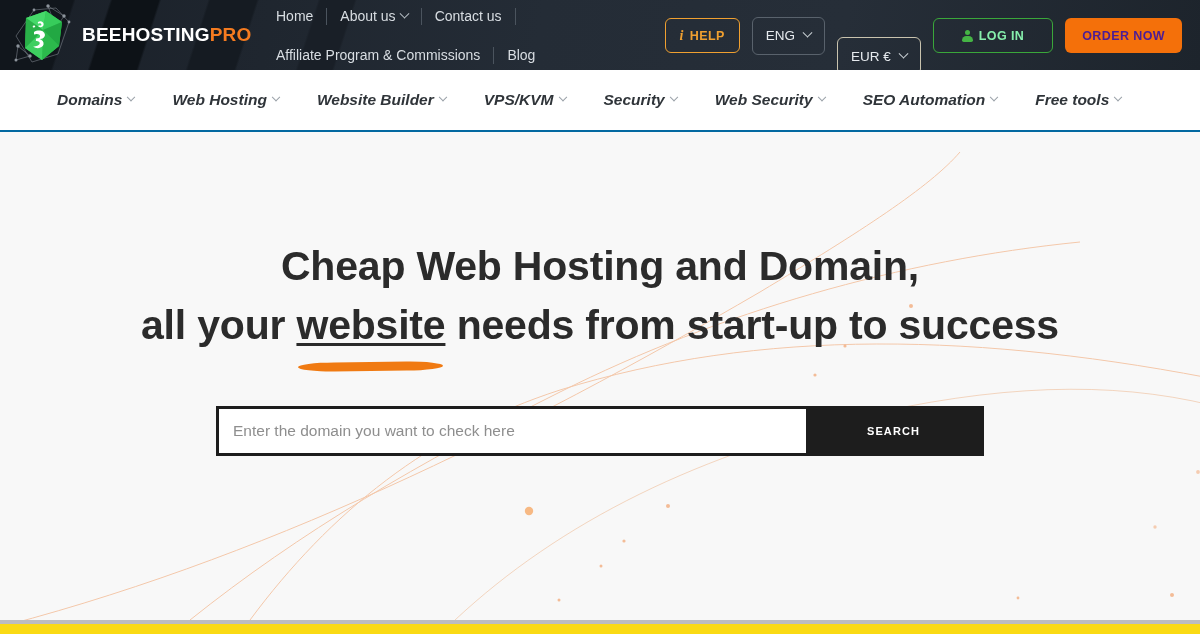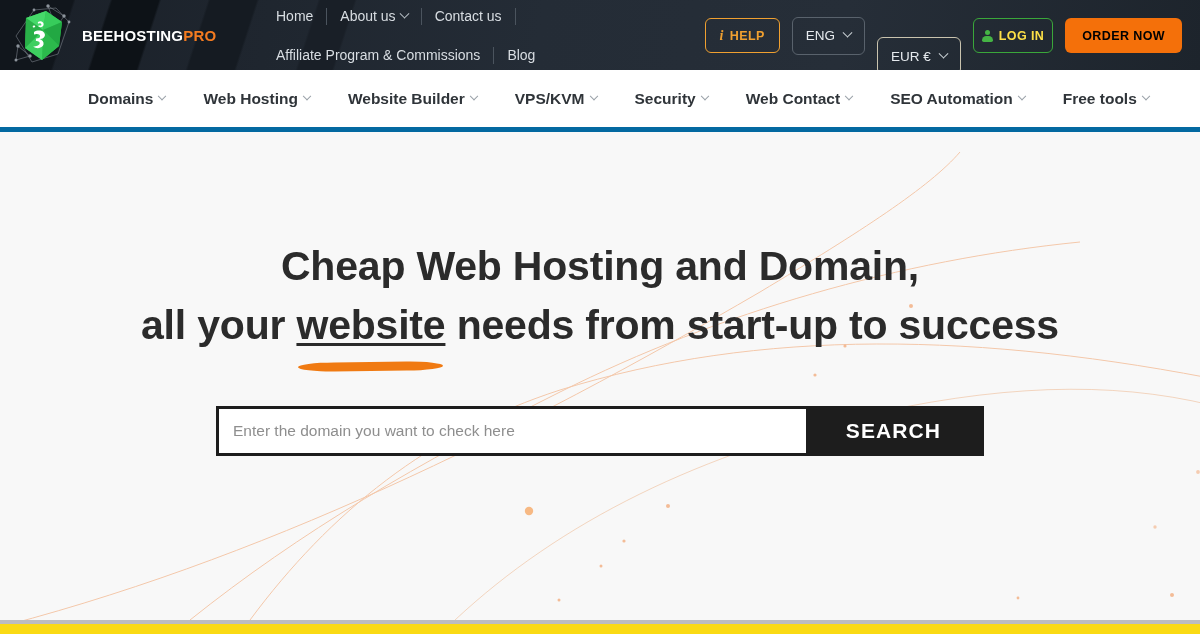--- a/index.html
+++ b/index.html
@@ -49,21 +49,21 @@
     align-items: center;
     gap: 8px;
   }
   .logo-mark {
     position: relative;
     width: 62px;
     height: 66px;
     flex: none;
   }
   .logo-text {
-    font-size: 15px;
+    font-size: 19px;
     font-weight: bold;
     letter-spacing: .2px;
     color: #ffffff;
     white-space: nowrap;
   }
   .logo-text .pro { color: #f47b20; }
 
   
   .toplinks-row1 {
     position: absolute;
@@ -151,29 +151,29 @@
     font-weight: normal;
     font-size: 13.5px;
     letter-spacing: 0;
   }
   .btn-sel.cur { border-color: #c9c3ae; margin-top: 41px; }
   .btn-sel .caret {
     border-color: #cfd5da;
     margin-left: 3px;
   }
   .btn-login {
-    padding: 0 8px;
+    padding: 0 28px;
     border: 1.4px solid #3aa73a;
-    color: #fde047;
+    color: #86efac;
     background: transparent;
   }
   .btn-order {
     padding: 0 17px;
     background: #f4700a;
-    color: #000000;
+    color: #4c1d95;
     border: none;
   }
   .user-glyph {
     width: 11px; height: 11px;
     position: relative;
     flex: none;
   }
   .user-glyph::before {
     content: ""; position: absolute;
     left: 3px; top: 0; width: 5px; height: 5px;
@@ -182,24 +182,25 @@
   .user-glyph::after {
     content: ""; position: absolute;
     left: 0; top: 6px; width: 11px; height: 5.5px;
     border-radius: 5px 5px 2px 2px; background: #45b445;
   }
 
   
   .mainnav {
     height: 62px;
     background: #ffffff;
-    border-bottom: 5px solid #0369a1;
-    display: flex;
-    align-items: center;
-    padding-left: 88px;
+    border-bottom: 2px solid #0369a1;
+    display: flex;
+    align-items: center;
+    padding-left: 57px;
+    font-style: italic;
   }
   .navitem {
     display: inline-flex;
     align-items: center;
     gap: 6px;
     font-size: 15.5px;
     font-weight: bold;
     color: #2f3439;
     margin-right: 38px;
     cursor: pointer;
@@ -274,21 +275,21 @@
     color: #3a3a3a;
     font-family: "Liberation Sans", sans-serif;
     background: #ffffff;
   }
   .search-input::placeholder { color: #8e8e8e; }
   .search-btn {
     width: 175px;
     background: #1d1d1d;
     color: #ffffff;
     border: none;
-    font-size: 21px;
+    font-size: 11px;
     font-weight: bold;
     letter-spacing: 1.1px;
     cursor: pointer;
     font-family: "Liberation Sans", sans-serif;
   }
 
   
   .promo {
     position: relative;
     height: 46px;
@@ -418,21 +419,21 @@
     </div>
     <div class="navitem">
       <span>VPS/KVM</span>
       <span class="caret"></span>
     </div>
     <div class="navitem">
       <span>Security</span>
       <span class="caret"></span>
     </div>
     <div class="navitem">
-      <span>Web Contact</span>
+      <span>Web Security</span>
       <span class="caret"></span>
     </div>
     <div class="navitem">
       <span>SEO Automation</span>
       <span class="caret"></span>
     </div>
     <div class="navitem">
       <span>Free tools</span>
       <span class="caret"></span>
     </div>

